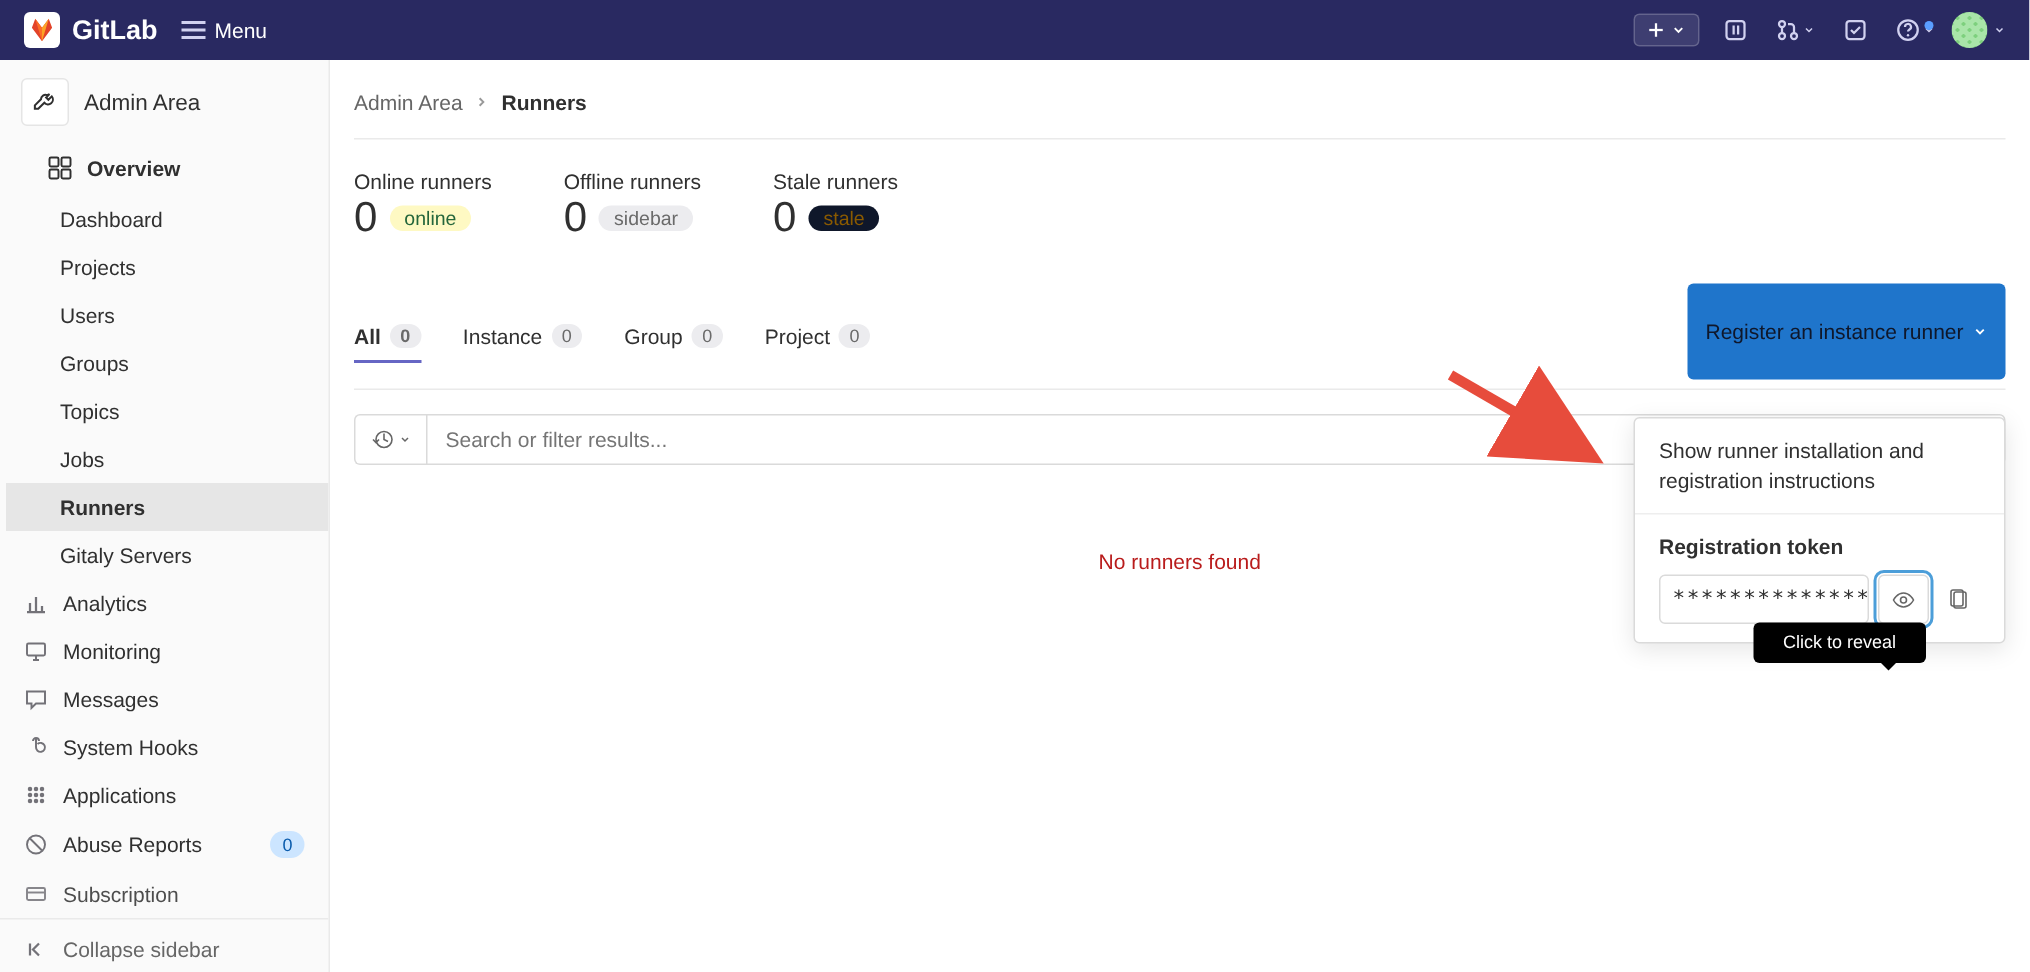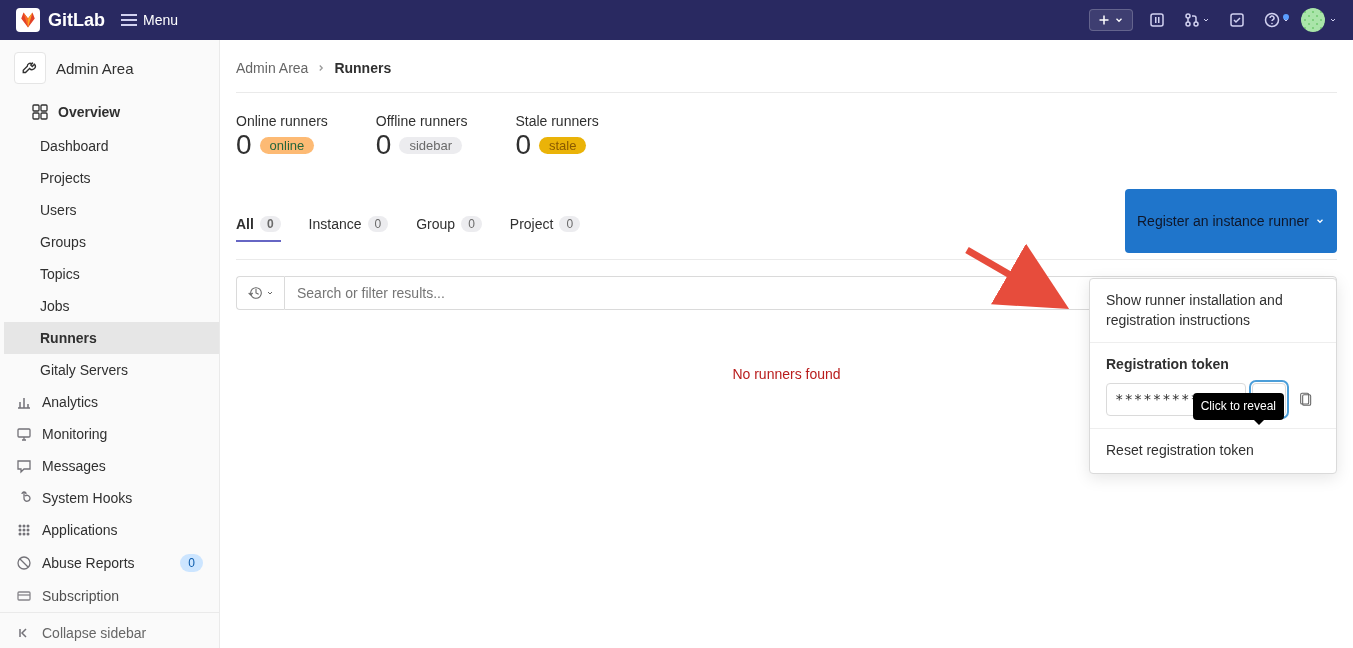--- a/index.html
+++ b/index.html
@@ -120,23 +120,23 @@
   position: relative;
 }
 .breadcrumb { display: flex; align-items: center; gap: 8px; font-size: 14px; color: #666; padding: 8px 0; }
 .breadcrumb .current { color: #303030; font-weight: 600; }
 .hr { height: 1px; background: #eaeaea; margin: 8px 0 20px; }
 .stats-row { display: flex; gap: 48px; }
 .stat .label { font-size: 14px; color: #303030; }
 .stat .row2 { display: flex; align-items: center; gap: 8px; }
 .stat .big { font-size: 28px; font-weight: 400; }
 .chip { border-radius: 10px; padding: 1px 10px; font-size: 13px; }
-.chip.green { background: #fdba74; color: #24663b; }
+.chip.green { background: #fef9c3; color: #24663b; }
 .chip.gray { background: #ececef; color: #6a6a6a; }
-.chip.orange { background: #eab308; color: #8a5a00; text-align: center; }
+.chip.orange { background: #0f172a; color: #8a5a00; text-align: center; }
 .tabs-row {
   display: flex; justify-content: space-between; align-items: center;
   margin-top: 28px; border-bottom: 1px solid #eaeaea;
 }
 .tabs { display: flex; gap: 28px; }
 .tab { padding: 10px 0; display: flex; align-items: center; gap: 6px; color: #303030; cursor: pointer; }
 .tab.active { box-shadow: inset 0 -2px 0 #6666c4; font-weight: 600; }
 .count-badge { background: #ececef; color: #6a6a6a; border-radius: 10px; padding: 0 7px; font-size: 12px; line-height: 16px; }
 .register-btn {
   background: #1f75cb; color: #0f172a; border: none; border-radius: 4px;
@@ -174,23 +174,23 @@
 .eye-btn {
   width: 34px; border: 1px solid #dadada; border-radius: 4px;
   background: #fff; display: flex; align-items: center; justify-content: center;
   outline: 2px solid #4c9ed9; outline-offset: 1px;
 }
 .copy-btn {
   width: 28px; display: flex; align-items: center; justify-content: center;
   background: none; border: none;
 }
 .tooltip {
-  position: absolute; right: 52px; top: 50px;
+  position: absolute; right: 52px; top: 72px;
   background: #000; color: #fff; font-size: 12px;
-  padding: 5px 8px; border-radius: 4px; white-space: nowrap;
+  padding: 5px 20px; border-radius: 4px; white-space: nowrap;
 }
 .tooltip::after {
   content: ""; position: absolute; bottom: -5px; right: 20px;
   border: 5px solid transparent; border-top-color: #000; border-bottom: none;
 }
 .arrow {
   position: absolute;
   top: 200px;
   right: 276px;
   pointer-events: none;
@@ -470,23 +470,20 @@
               </svg>
           </button>
           <button class="copy-btn">
             <svg width="16" height="16" viewBox="0 0 24 24">
                 <rect x="7" y="4" width="12" height="16" rx="2" stroke="#666" stroke-width="1.6" fill="none"></rect>
                 <rect x="4" y="2" width="12" height="16" rx="2" stroke="#666" stroke-width="1.6" fill="none"></rect>
               </svg>
           </button>
         </div>
       </div>
-      <div class="dd-item">
-        <span>Reset registration token</span>
-      </div>
     </div>
 
     <svg class="arrow" width="120" height="80" viewBox="0 0 120 80">
       <defs>
           <marker id="ah" markerWidth="10" markerHeight="10" refX="8" refY="5" orient="auto">
             <path d="M0 0L10 5L0 10z" fill="#e74c3c"></path>
           </marker>
         </defs>
       <line x1="10" y1="10" x2="100" y2="62" stroke="#e74c3c" stroke-width="7" marker-end="url(#ah)"></line>
     </svg>

